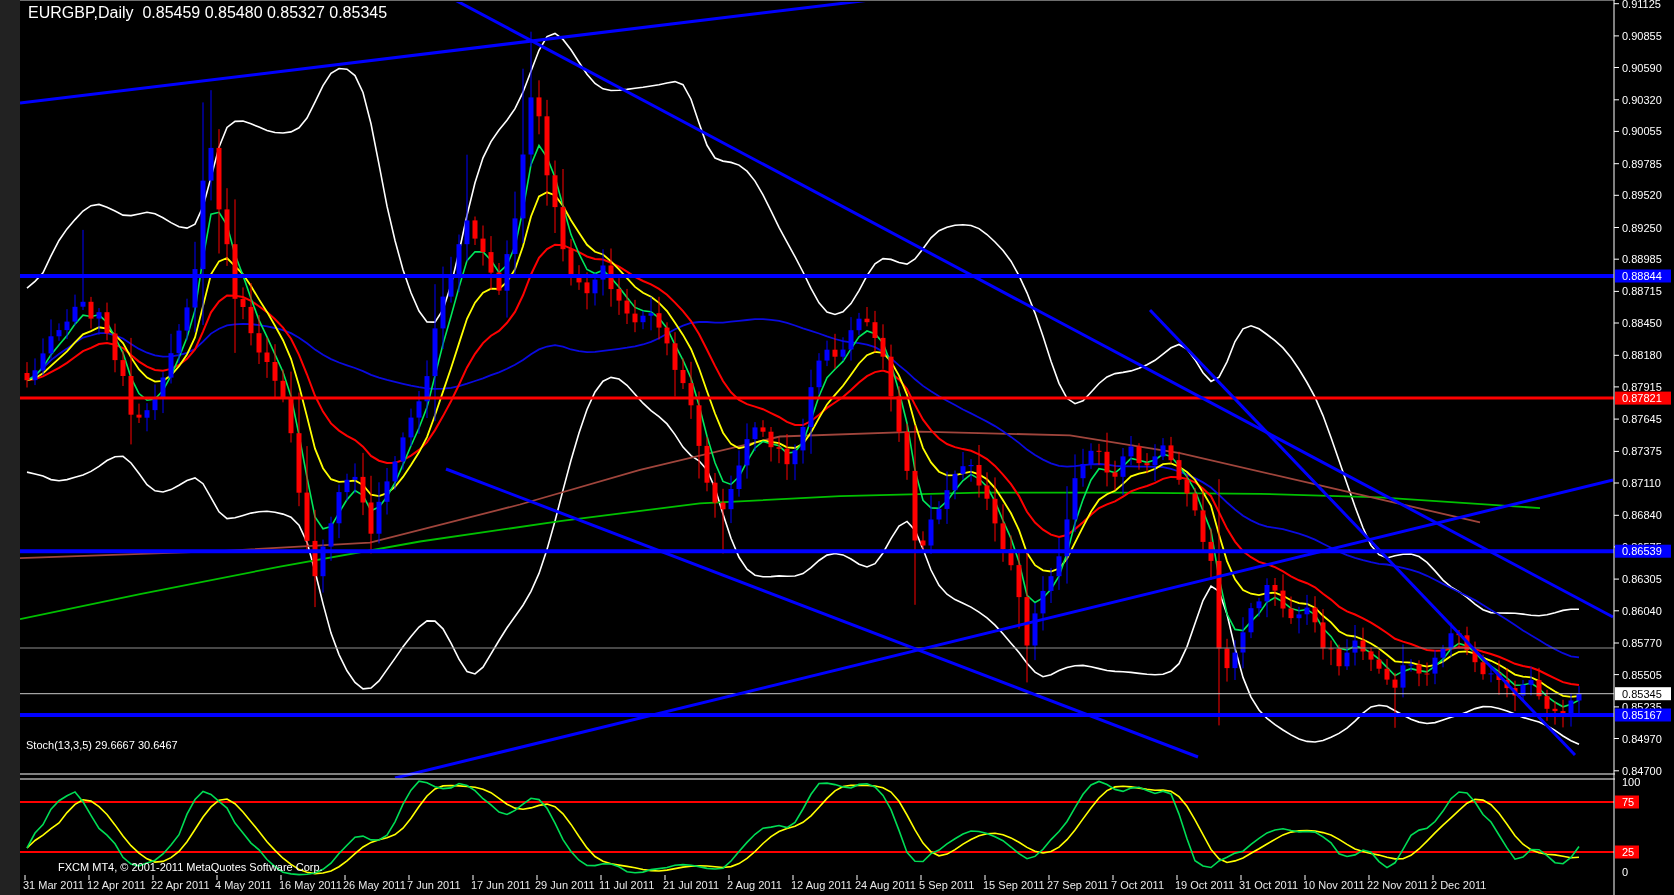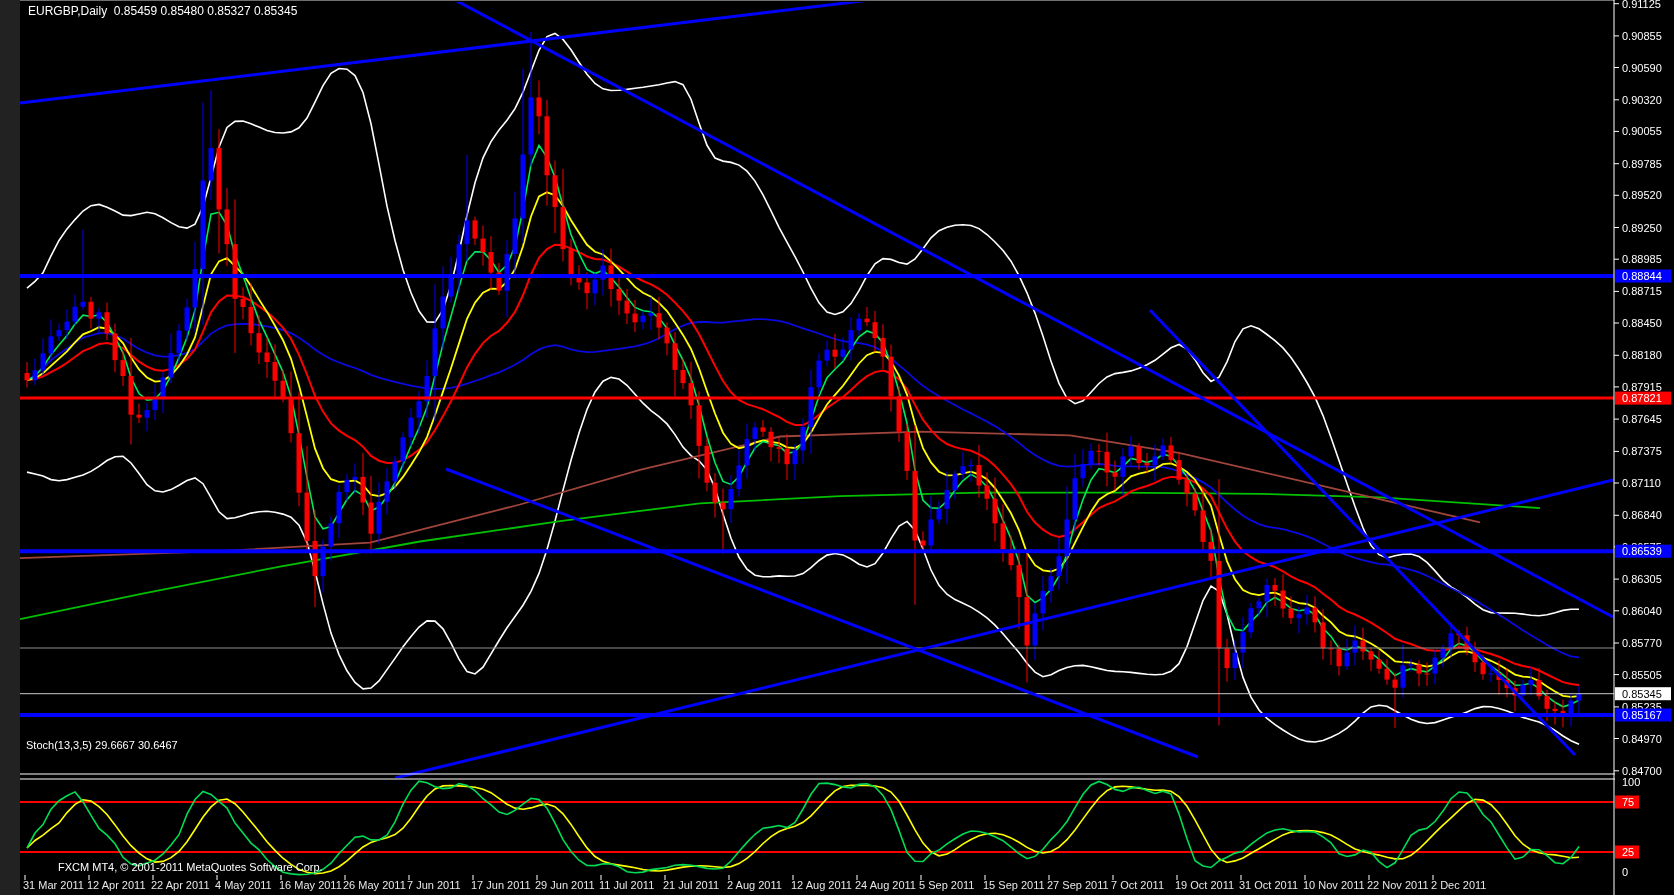--- a/index.html
+++ b/index.html
@@ -1,20 +1,20 @@
 <!DOCTYPE html>
 <html><head>
 <meta charset="utf-8">
 <style>
   html,body{margin:0;padding:0;background:#222;}
   .stage{position:relative;width:1674px;height:895px;background:#000;overflow:hidden;
          font-family:"Liberation Sans",sans-serif;margin-left:20px;}
   svg{position:absolute;left:0;top:0;}
   .overlay{position:absolute;color:#fff;white-space:pre;}
-  .title{left:8px;top:4px;font-size:12px;text-align:right;}
+  .title{left:8px;top:4px;font-size:16px;text-align:right;}
   .stochlabel{left:6px;top:739px;font-size:11px;}
   .copyright{left:7px;top:861px;font-size:11px;padding-left:31px;}
 </style>
 </head>
 <body>
 
 <div class="stage">
   <svg id="chart" width="1674" height="895">
       <rect x="0" y="0" width="1674" height="895" fill="#000000"></rect>
       <line x1="0" y1="0.5" x2="1674" y2="0.5" stroke="#6e6e6e" stroke-width="1"></line>

